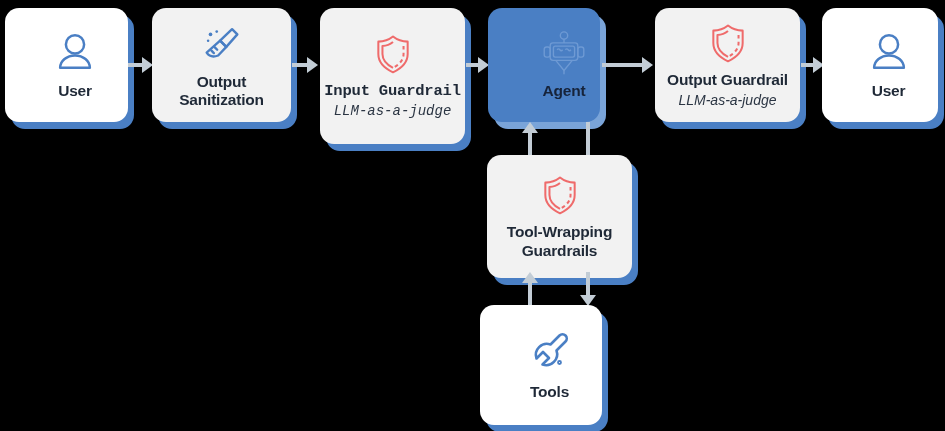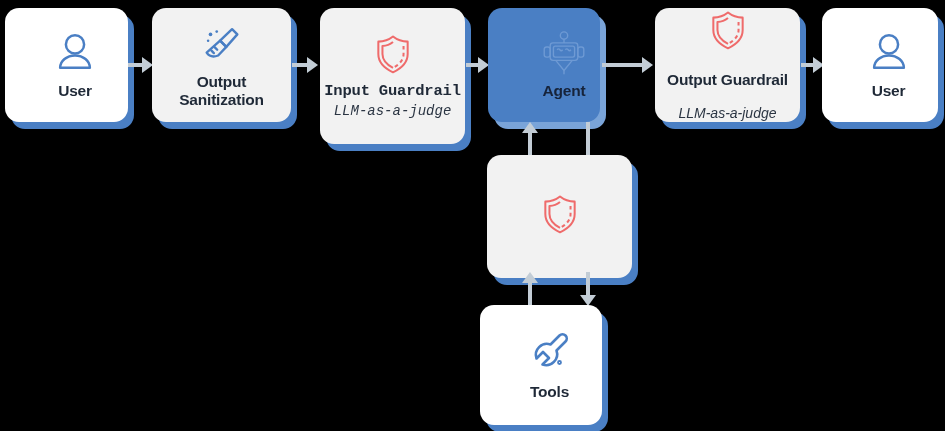--- a/index.html
+++ b/index.html
@@ -153,21 +153,21 @@
       </svg>
     </span>
     <div class="title">Agent</div>
   </div>
 
   <div class="conn" style="left:602px; top:57px; width:52px; height:16px;">
     <span class="shaft" style="left:0; top:6px; width:42px; height:4px;"></span>
     <span class="head right" style="left:40px; top:0;"></span>
   </div>
 
-  <div class="node grey" style="left:655px; top:8px; width:145px; height:114px;justify-content:space-between;">
+  <div class="node grey" style="left:655px; top:8px; width:145px; height:114px;">
     <span class="icon">
       <svg width="44" height="44" viewBox="0 0 48 48">
         <path d="M24 5 C19 9 13 10.5 8 10.5 L8 24 C8 33.5 15.5 40 24 44 C32.5 40 40 33.5 40 24 L40 10.5 C35 10.5 29 9 24 5 Z" fill="none" stroke="#ef6b6b" stroke-width="2.2" stroke-linejoin="round"></path>
         <path d="M24 11 C20.5 14 16 15.2 12.5 15.2 L12.5 24 C12.5 31 18 36 24 39.2" fill="none" stroke="#ef6b6b" stroke-width="2.2" stroke-linejoin="round"></path>
         <path d="M35.5 15.2 L35.5 24 C35.5 31 30 36 24 39.2" fill="none" stroke="#ef6b6b" stroke-width="2.2" stroke-linejoin="round" stroke-dasharray="4 3.5"></path>
       </svg>
     </span>
     <div class="title">Output Guardrail</div>
     <div class="subtitle">LLM-as-a-judge</div>
   </div>
@@ -197,20 +197,22 @@
   </div>
 
   <div class="node grey" style="left:487px; top:155px; width:145px; height:123px;">
     <span class="icon">
       <svg width="44" height="44" viewBox="0 0 48 48">
         <path d="M24 5 C19 9 13 10.5 8 10.5 L8 24 C8 33.5 15.5 40 24 44 C32.5 40 40 33.5 40 24 L40 10.5 C35 10.5 29 9 24 5 Z" fill="none" stroke="#ef6b6b" stroke-width="2.2" stroke-linejoin="round"></path>
         <path d="M24 11 C20.5 14 16 15.2 12.5 15.2 L12.5 24 C12.5 31 18 36 24 39.2" fill="none" stroke="#ef6b6b" stroke-width="2.2" stroke-linejoin="round"></path>
         <path d="M35.5 15.2 L35.5 24 C35.5 31 30 36 24 39.2" fill="none" stroke="#ef6b6b" stroke-width="2.2" stroke-linejoin="round" stroke-dasharray="4 3.5"></path>
       </svg>
     </span>
+    <div class="title">Tool-Wrapping
+Guardrails</div>
   </div>
 
   <div class="conn" style="left:522px; top:272px; width:16px; height:34px;">
     <span class="shaft" style="left:6px; top:9px; width:4px; height:25px;"></span>
     <span class="head up" style="left:0; top:0;"></span>
   </div>
 
   <div class="conn" style="left:580px; top:272px; width:16px; height:34px;">
     <span class="shaft" style="left:6px; top:0; width:4px; height:25px;"></span>
     <span class="head down" style="left:0; top:23px;"></span>

